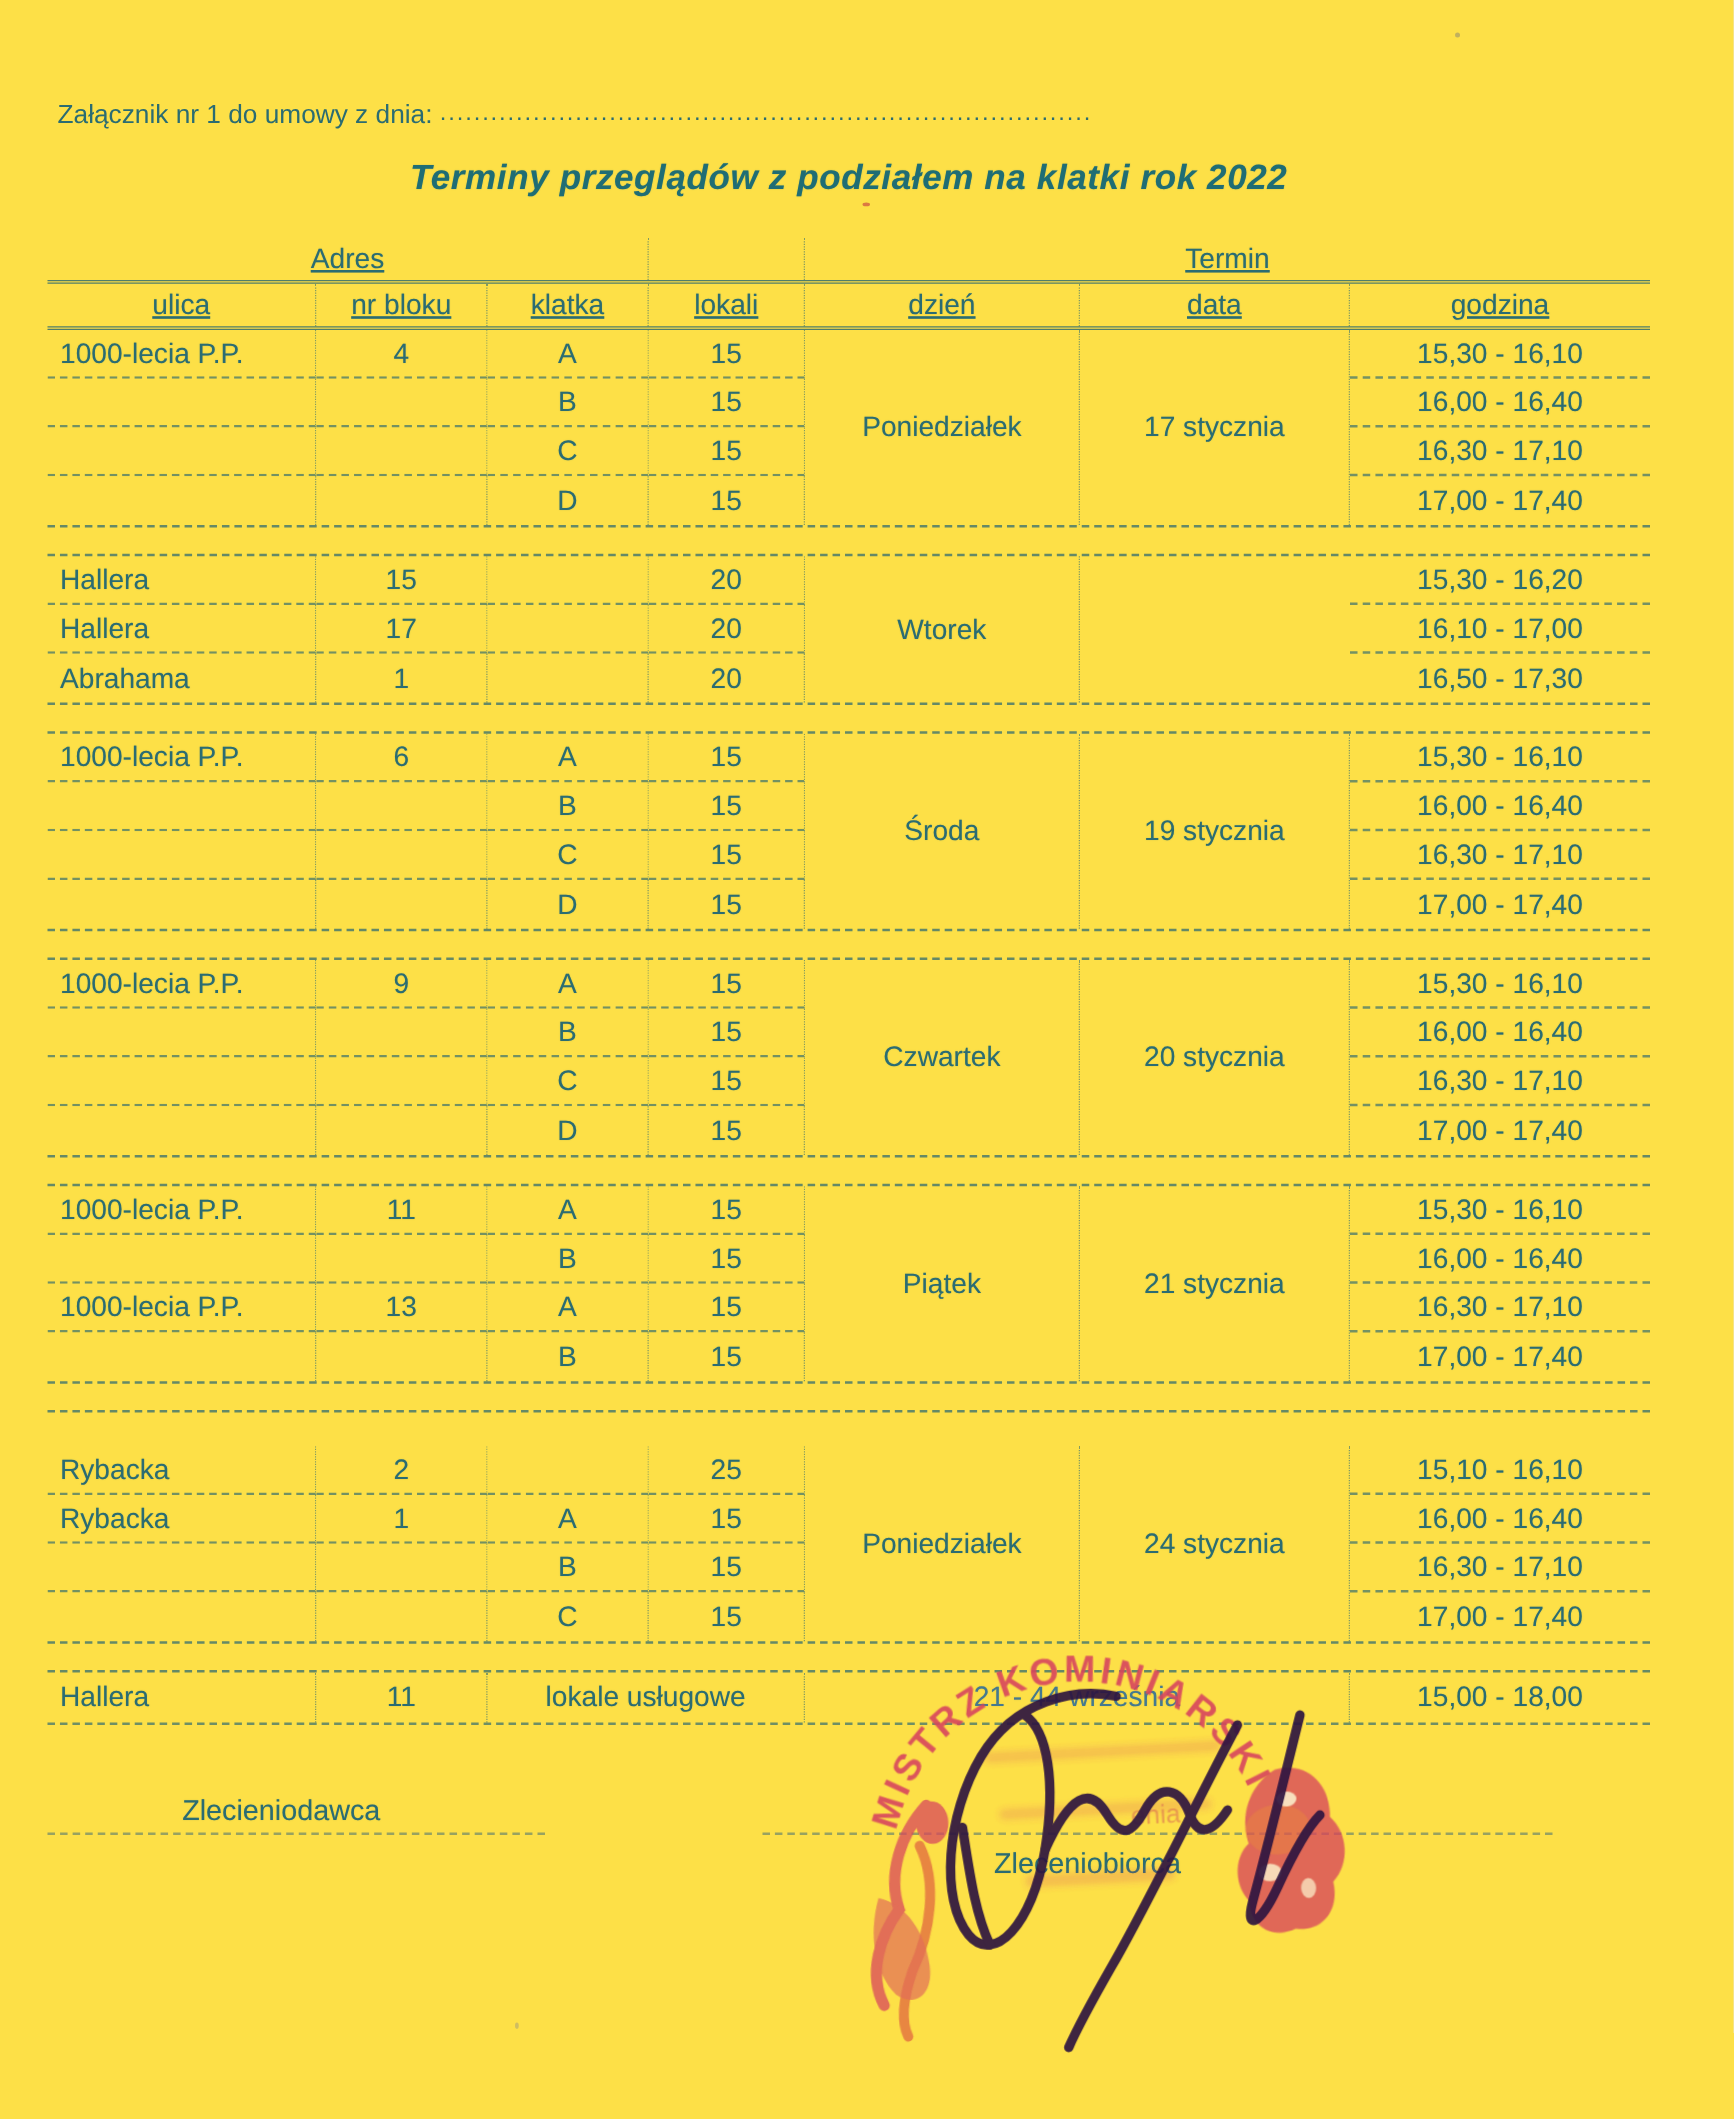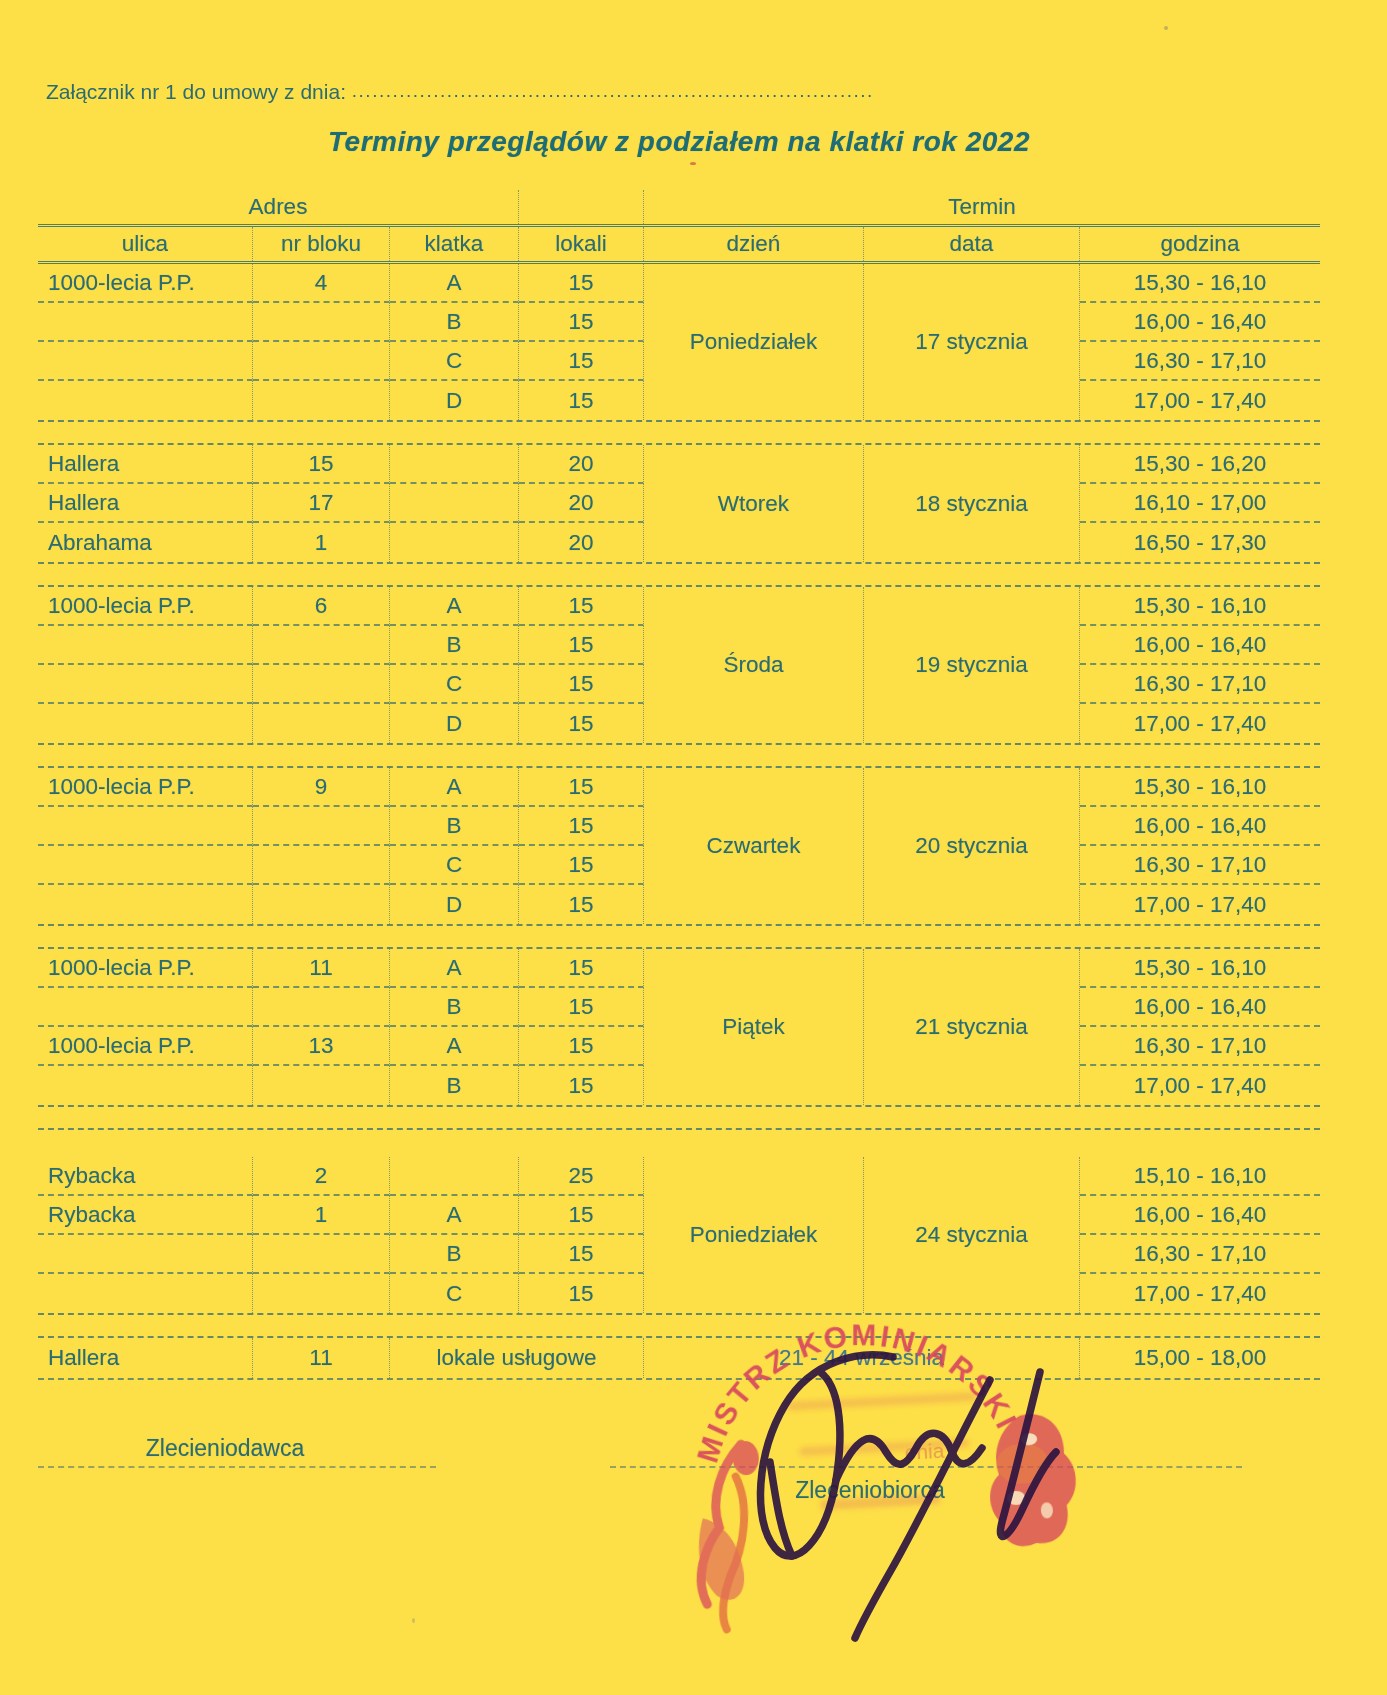--- a/index.html
+++ b/index.html
@@ -8,22 +8,22 @@
 
   .attach{position:absolute;left:46px;top:80px;font-size:21px;white-space:nowrap;}
   .attach .dots{font-size:19px;letter-spacing:1.5px;position:relative;top:-2px;}
 
   .title{position:absolute;left:38px;top:126px;width:1282px;text-align:center;
          font-size:28px;font-weight:bold;font-style:italic;color:#1f6d74;
          letter-spacing:.5px;text-shadow:0 0 1px rgba(31,109,116,.45);}
 
   .tbl{position:absolute;left:38px;top:190px;width:1282px;}
   .thead1,.thead2{display:grid;border-bottom:3px double rgba(50,108,112,.85);}
-  .thead1{grid-template-columns:481px 125px 676px;height:34px;}
-  .thead2{grid-template-columns:215px 137px 129px 125px 220px 216px 240px;height:34px;}
+  .thead1{grid-template-columns:481px 125px 676px;height:34px;text-decoration:underline;}
+  .thead2{grid-template-columns:215px 137px 129px 125px 220px 216px 240px;height:34px;text-decoration:underline;}
 
   .c{display:flex;align-items:center;justify-content:center;font-size:22.5px;
      color:#2b6c72;text-shadow:0 0 1px rgba(43,108,114,.35);white-space:nowrap;overflow:hidden;}
   .c.left{justify-content:flex-start;padding-left:10px;}
   .c.v{border-right:1px dotted rgba(50,108,112,.6);}
   .c.hb{border-bottom:2px dashed rgba(50,108,112,.68);}
   .c.termin{color:#45798f;}
 
   .grp{display:grid;grid-template-columns:215px 137px 129px 125px 220px 216px 240px;}
   .gap{height:21px;border-top:2px dashed rgba(50,108,112,.75);
@@ -105,21 +105,20 @@
           <div class="c v hb" style="grid-area: 2 / 2;">17</div>
           <div class="c v hb" style="grid-area: 2 / 3;"></div>
           <div class="c v hb" style="grid-area: 2 / 4;">20</div>
           <div class="c hb" style="grid-area: 2 / 7;">16,10 - 17,00</div>
           <div class="c left v" style="grid-area: 3 / 1;">Abrahama</div>
           <div class="c v" style="grid-area: 3 / 2;">1</div>
           <div class="c v" style="grid-area: 3 / 3;"></div>
           <div class="c v" style="grid-area: 3 / 4;">20</div>
           <div class="c" style="grid-area: 3 / 7;">16,50 - 17,30</div>
           <div class="c v" style="grid-area: 1 / 5 / 4 / 6;">Wtorek</div>
-          <div class="c v" style="grid-area: 1 / 6 / 4 / 7;">18 stycznia</div>
         </div>
         <div class="gap"></div>
         <div class="grp" style="grid-template-rows: repeat(4, 39px);">
           <div class="c left v hb" style="grid-area: 1 / 1;">1000-lecia P.P.</div>
           <div class="c v hb" style="grid-area: 1 / 2;">6</div>
           <div class="c v hb" style="grid-area: 1 / 3;">A</div>
           <div class="c v hb" style="grid-area: 1 / 4;">15</div>
           <div class="c hb" style="grid-area: 1 / 7;">15,30 - 16,10</div>
           <div class="c left v hb" style="grid-area: 2 / 1;"></div>
           <div class="c v hb" style="grid-area: 2 / 2;"></div>

